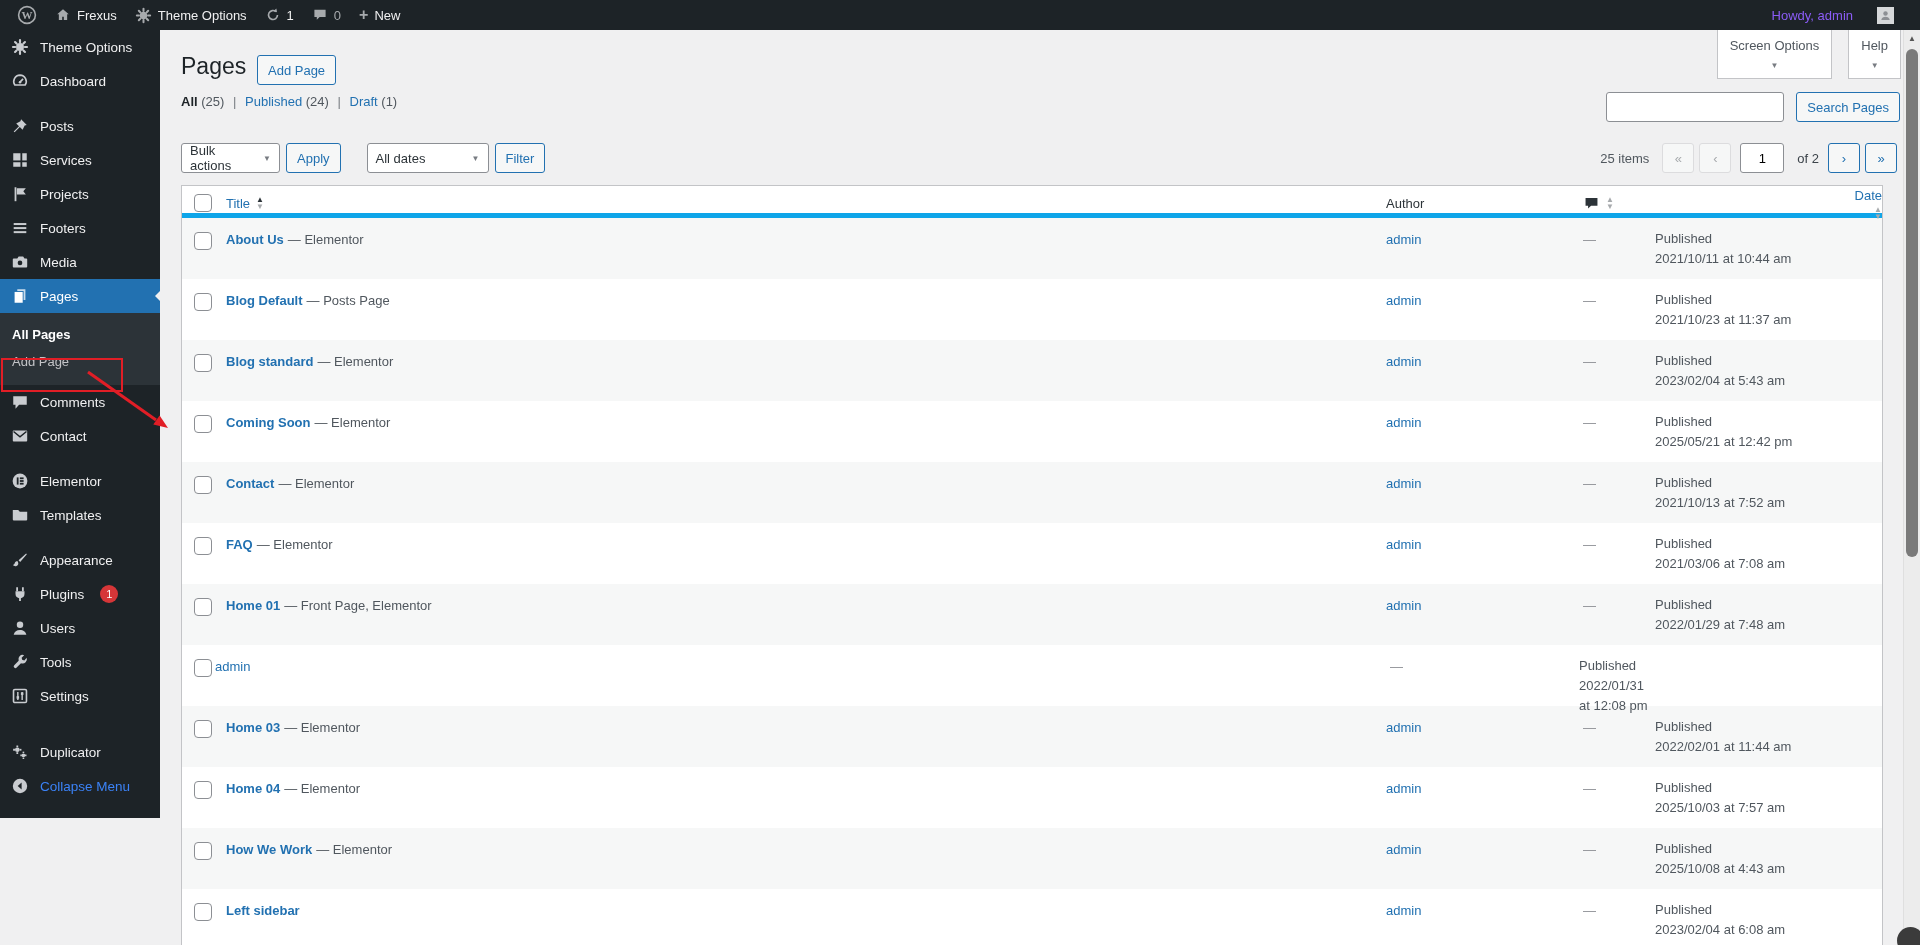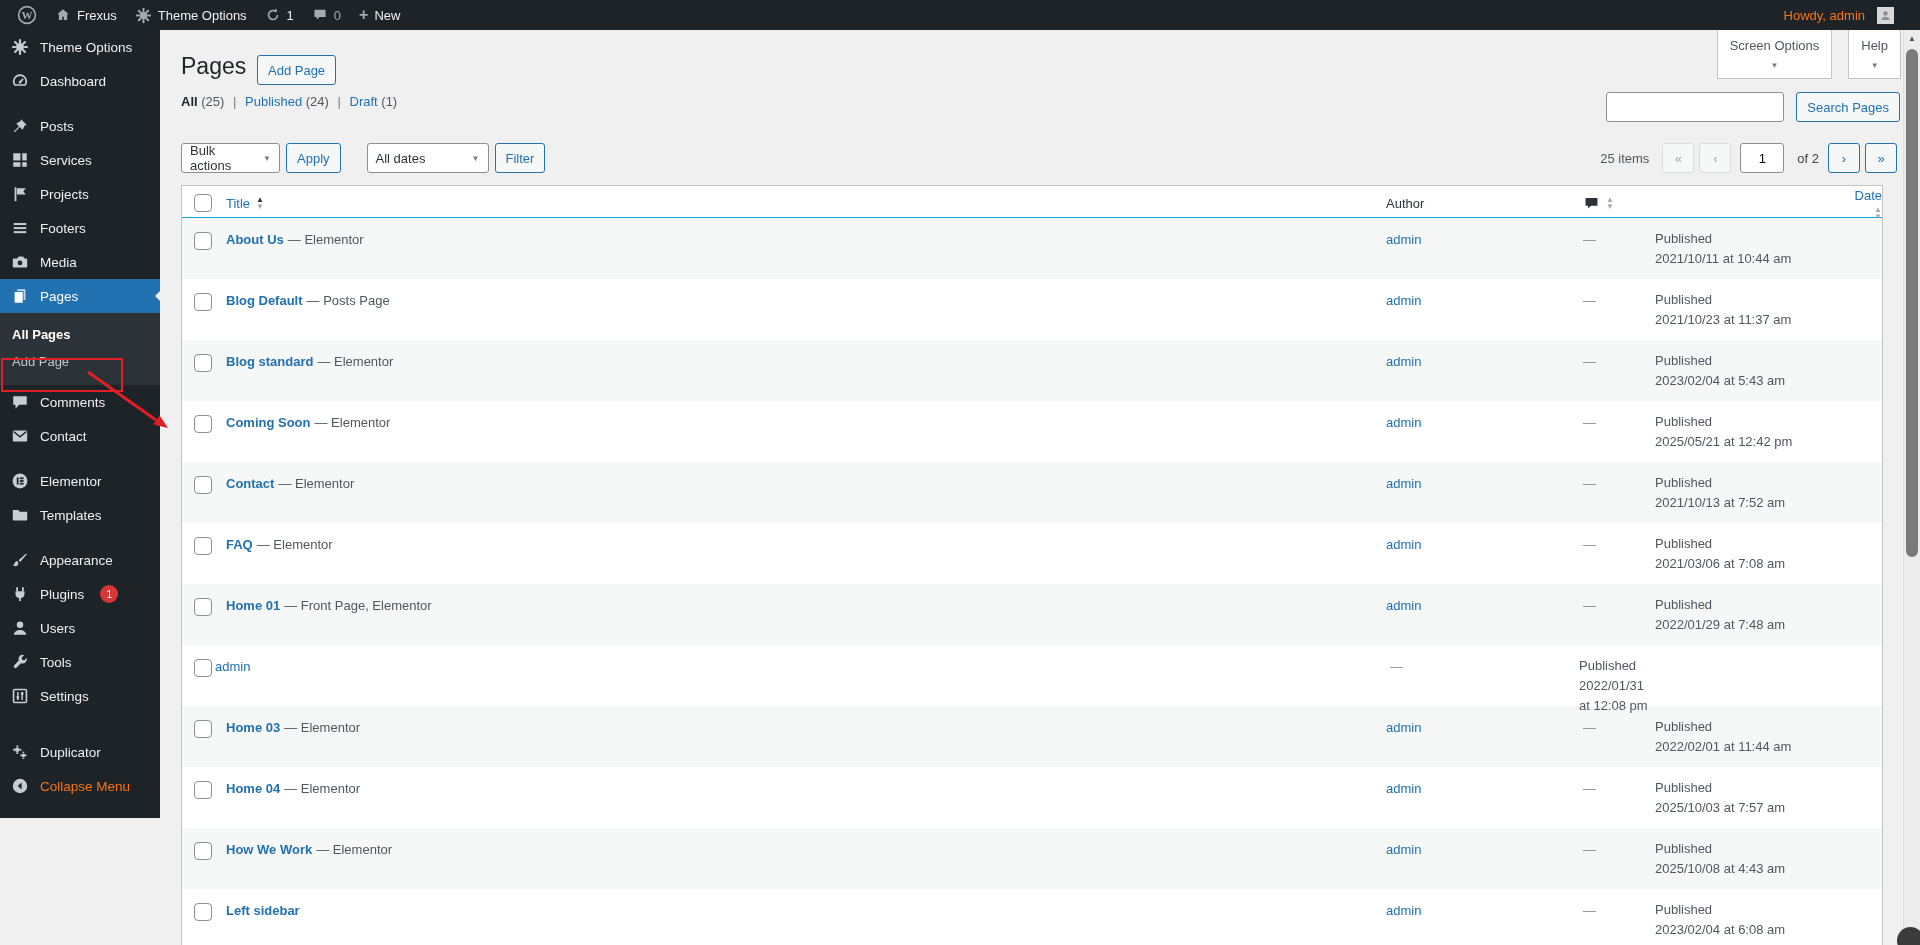--- a/index.html
+++ b/index.html
@@ -9,31 +9,31 @@
   background:#f0f0f1; font-family:"Liberation Sans",sans-serif; font-size:13px; color:#3c434a;
 }
 a { text-decoration:none; }
 
 
 #adminbar{position:absolute;top:0;left:0;width:1920px;height:30px;background:#1d2327;display:flex;align-items:center;z-index:50;color:#f0f0f1;}
 .ab-left{display:flex;align-items:center;height:30px;padding-left:8px;}
 .ab-item{display:flex;align-items:center;gap:6px;height:30px;padding:0 9px;color:#f0f0f1;cursor:pointer;}
 .ab-icon{color:#a7aaad;display:flex;align-items:center;}
 .ab-count-dim{color:#a7aaad;}
-.ab-right{margin-left:auto;display:flex;align-items:center;gap:12px;padding-right:26px;color:#f97316;cursor:pointer;}
+.ab-right{margin-left:auto;display:flex;align-items:center;gap:24px;padding-right:26px;color:#8b5cf6;cursor:pointer;}
 .avatar{width:17px;height:17px;background:#d6d8da;display:flex;align-items:center;justify-content:center;}
 
 
 #sidebar{position:absolute;top:30px;left:0;width:160px;height:788px;background:#1d2327;z-index:10;}
 .menu-item{display:flex;align-items:center;gap:10px;height:34px;padding-left:10px;color:#f0f0f1;cursor:pointer;position:relative;font-size:13.5px;}
 .mi-icon{width:20px;height:20px;display:flex;align-items:center;justify-content:center;color:#c9ccd0;flex:0 0 20px;}
 .menu-item.active{background:#2271b1;color:#fff;}
 .menu-item.active .mi-icon{color:#fff;}
 .menu-item.active::after{content:"";position:absolute;right:0;top:50%;transform:translateY(-50%);border:5px solid transparent;border-right-color:#f0f0f1;}
-.menu-item.dim{color:#f97316;}
+.menu-item.dim{color:#3b82f6;}
 .menu-gap{height:11px;}
 .submenu{background:#2c3338;padding:8px 0 10px;}
 .submenu-item{padding:6px 12px;color:#c3c4c7;cursor:pointer;font-size:13px;}
 .submenu-item.current{color:#fff;font-weight:bold;}
 .badge{display:inline-flex;align-items:center;justify-content:center;min-width:18px;height:18px;border-radius:50%;background:#d63638;color:#fff;font-size:11px;margin-left:6px;}
 
 
 #annot-rect{position:absolute;left:1px;top:358px;width:122px;height:34px;border:2px solid #e11e26;z-index:60;pointer-events:none;}
 #annot-arrow{position:absolute;top:0;left:0;z-index:60;pointer-events:none;}
 
@@ -60,21 +60,21 @@
 .tablenav-pages .items-count{margin-right:8px;}
 .pg-btn{display:inline-flex;align-items:center;justify-content:center;min-width:32px;height:30px;border-radius:3px;font-size:13px;}
 .pg-disabled{background:#f6f7f7;border:1px solid #dcdcde;color:#a7aaad;}
 .pg-active{background:#f6f7f7;border:1px solid #2271b1;color:#2271b1;cursor:pointer;}
 .pg-input{width:44px;height:30px;border:1px solid #8c8f94;border-radius:3px;text-align:center;font-size:13px;background:#fff;margin:0 4px;}
 .of-text{margin:0 4px;color:#3c434a;}
 
 
 #list-table{position:absolute;left:21px;top:155px;width:1702px;background:#fff;border:1px solid #c3c4c7;}
 .trow{display:grid;grid-template-columns:33px 1171px 193px 76px 227px;}
-.thead{height:32px;align-items:center;border-bottom:1px solid #0ea5e9;}
+.thead{height:32px;align-items:center;border-bottom:5px solid #0ea5e9;}
 .tbody .trow{height:61px;}
 .tbody .trow:nth-child(odd){background:#f6f7f7;}
 .cell-cb{padding-left:12px;display:flex;align-items:center;}
 .tbody .cell-cb{align-items:flex-start;padding-top:14px;}
 input[type="checkbox"]{appearance:none;-webkit-appearance:none;width:18px;height:18px;border:1px solid #8c8f94;border-radius:4px;background:#fff;cursor:pointer;margin:0;}
 .cell-title{padding:14px 0 0 11px;}
 .thead .cell-title{padding-top:0;display:flex;align-items:center;color:#2271b1;cursor:pointer;}
 .title-link{color:#2271b1;font-weight:bold;cursor:pointer;}
 .suffix{color:#50575e;margin-left:4px;}
 .cell-author{padding-top:14px;}

